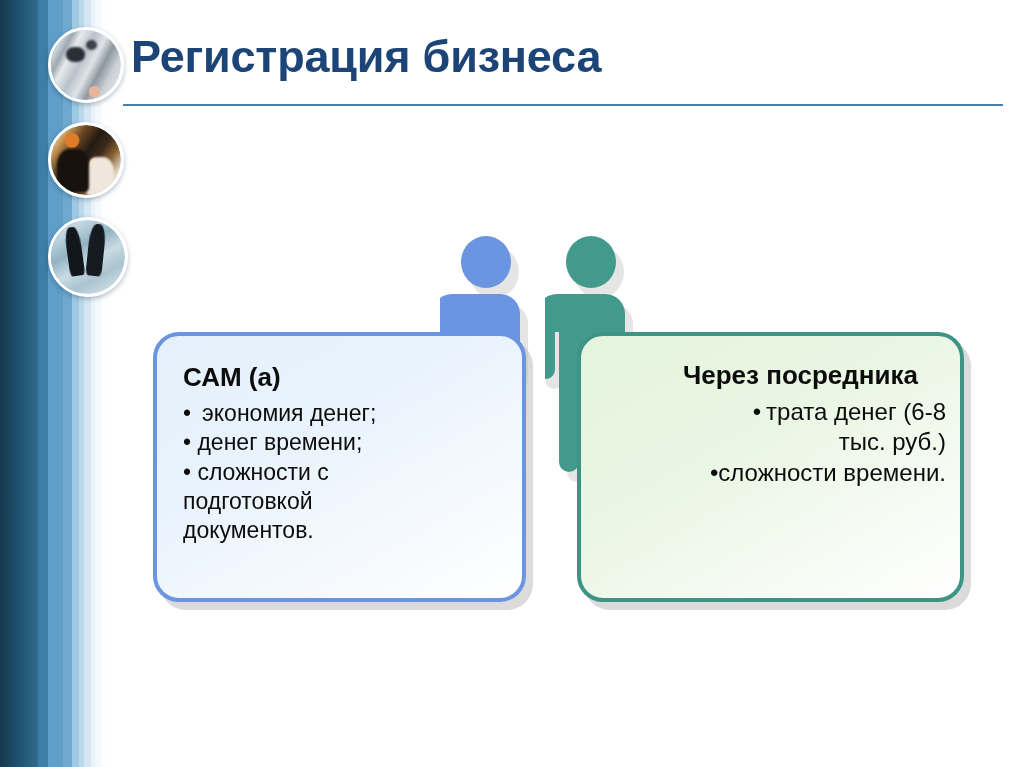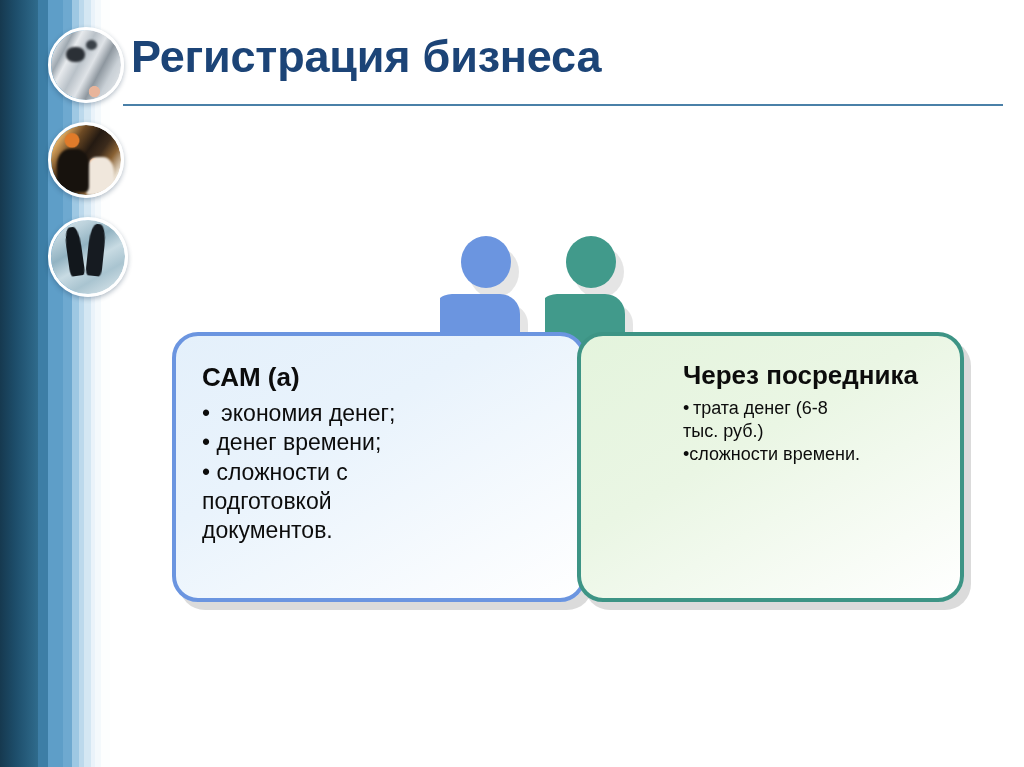--- a/index.html
+++ b/index.html
@@ -178,23 +178,23 @@
 
   
   .card {
     position: absolute;
     border-radius: 26px;
     z-index: 6;
     box-sizing: border-box;
     box-shadow: 7px 8px 0 0 rgba(190,190,190,0.55);
   }
   #card-self {
-    left: 172px;
+    left: 153px;
     top: 332px;
-    width: 414px;
+    width: 373px;
     height: 270px;
     border: 4px solid #6b95e0;
     background: linear-gradient(150deg, #e4f0fb 0%, #e9f3fc 38%, #ffffff 100%);
   }
   #card-agent {
     left: 537px;
     top: 332px;
     width: 387px;
     height: 270px;
     border: 4px solid #3d9485;
@@ -224,21 +224,21 @@
     padding: 0;
   }
   .bullet-list li {
     font-size: 23px;
     color: #0c0c0c;
     line-height: 1.28;
     margin: 0;
     padding: 0;
     white-space: pre-wrap;
   }
-  #card-agent .bullet-list li { font-size: 18px; }
+  #card-agent .bullet-list li { font-size: 24px; text-align: right; }
 </style>
 </head>
 <body>
 
 <div id="slide">
 
   <div class="stripe-band">
     <div class="stripe s1"></div>
     <div class="stripe s2"></div>
     <div class="stripe s3"></div>

